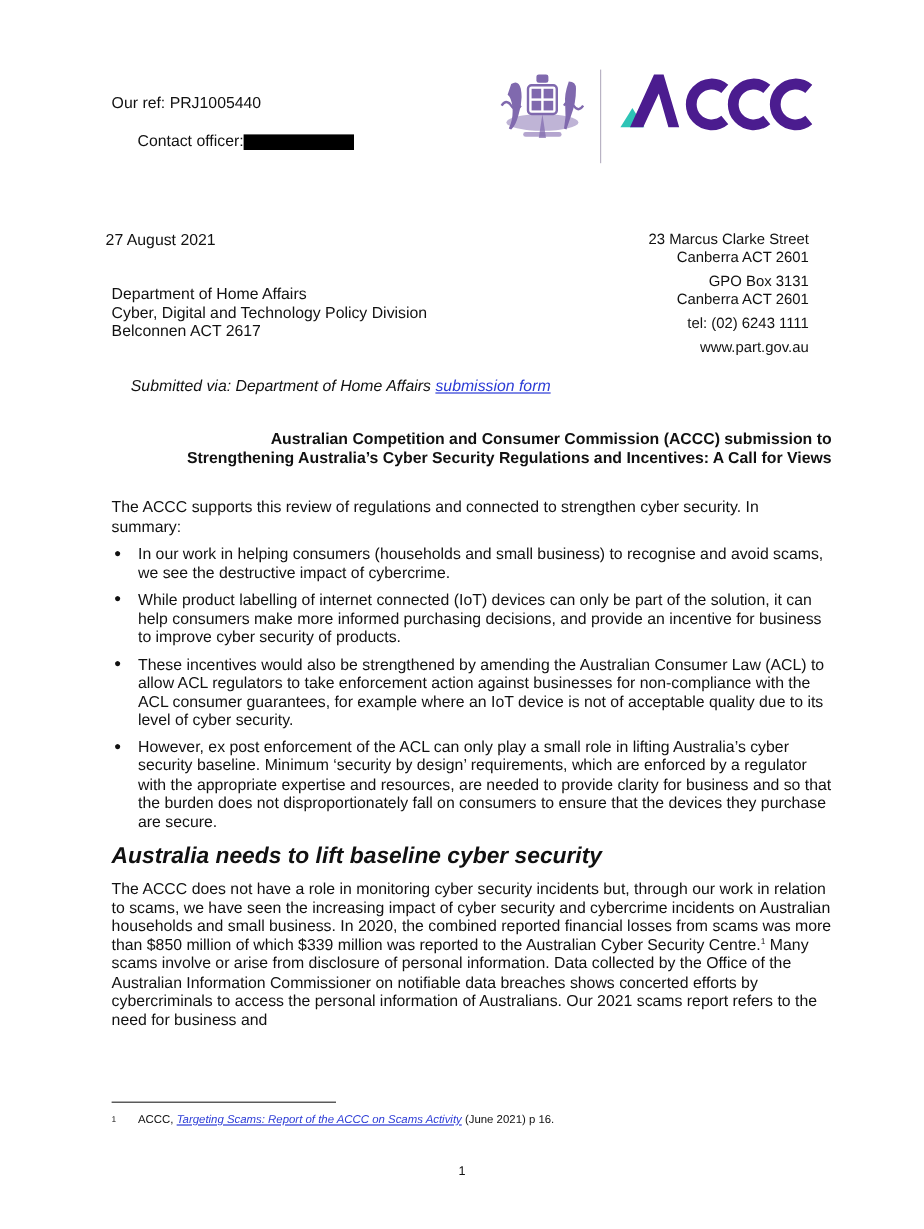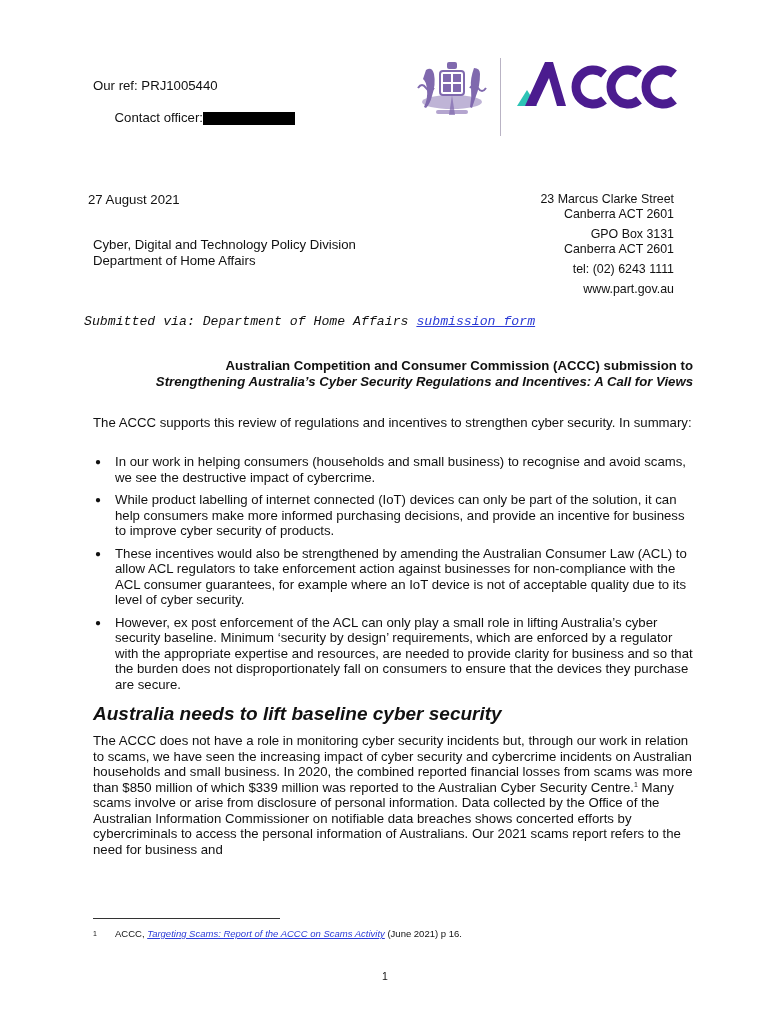--- a/index.html
+++ b/index.html
@@ -32,25 +32,25 @@
       color: #6d5d86;
     }
 
     
     .addr { right: 96px; top: 144px; text-align: right; font-size: 12.4px; line-height: 15px; margin-top: 48px; }
     .addr .gap { height: 5px; }
 
     .date { left: 88px; top: 192px; }
     .recipient { left: 93px; top: 237px; }
 
-    .submitted { left: 84px; top: 314px; font-style: italic; font-family: Liberation Mono, monospace; }
+    .submitted { left: 109px; top: 314px; font-style: italic; }
     a.link { color: #2b3bd6; text-decoration: underline; font-style: italic; }
 
     .title-block { left: 93px; top: 358px; width: 600px; font-weight: bold; text-align: right; }
-    .title-block .it { font-style: italic; }
+    .title-block .it { }
 
     .intro { left: 93px; top: 415px; width: 600px; }
 
     .bullets { left: 93px; top: 454px; width: 600px; }
     .bullet { display: flex; margin-bottom: 7px; }
     .bullet-dot { width: 22px; flex: 0 0 22px; font-size: 10px; padding-left: 2px; }
     .bullet-text { flex: 1; }
 
     .section-heading { left: 93px; top: 706px; font-weight: bold; font-style: italic; font-size: 19px; }
 
@@ -113,34 +113,35 @@
   <div>Canberra ACT 2601</div>
   <div class="gap"></div>
   <div>tel: (02) 6243 1111</div>
   <div class="gap"></div>
   <div>www.part.gov.au</div>
 </div>
 
 <div class="abs date">27 August 2021</div>
 
 <div class="abs recipient">
+  <div>Department of Home Affairs</div>
   <div>Cyber, Digital and Technology Policy Division</div>
-  <div>Department of Home Affairs</div>
+  <div>Belconnen ACT 2617</div>
 </div>
 
 <div class="abs submitted">
   <span>Submitted via: Department of Home Affairs </span><a class="link" href="#">submission form</a>
 </div>
 
 <div class="abs title-block">
   <div>Australian Competition and Consumer Commission (ACCC) submission to</div>
   <div class="it">Strengthening Australia’s Cyber Security Regulations and Incentives: A Call for Views</div>
 </div>
 
-<div class="abs intro">The ACCC supports this review of regulations and incentives to strengthen cyber security. In summary:</div>
+<div class="abs intro">The ACCC supports this review of regulations and connected to strengthen cyber security. In summary:</div>
 
 <div class="abs bullets">
   <div class="bullet">
     <span class="bullet-dot">●</span>
     <span class="bullet-text">In our work in helping consumers (households and small business) to recognise and avoid scams, we see the destructive impact of cybercrime.</span>
   </div>
   <div class="bullet">
     <span class="bullet-dot">●</span>
     <span class="bullet-text">While product labelling of internet connected (IoT) devices can only be part of the solution, it can help consumers make more informed purchasing decisions, and provide an incentive for business to improve cyber security of products.</span>
   </div>

